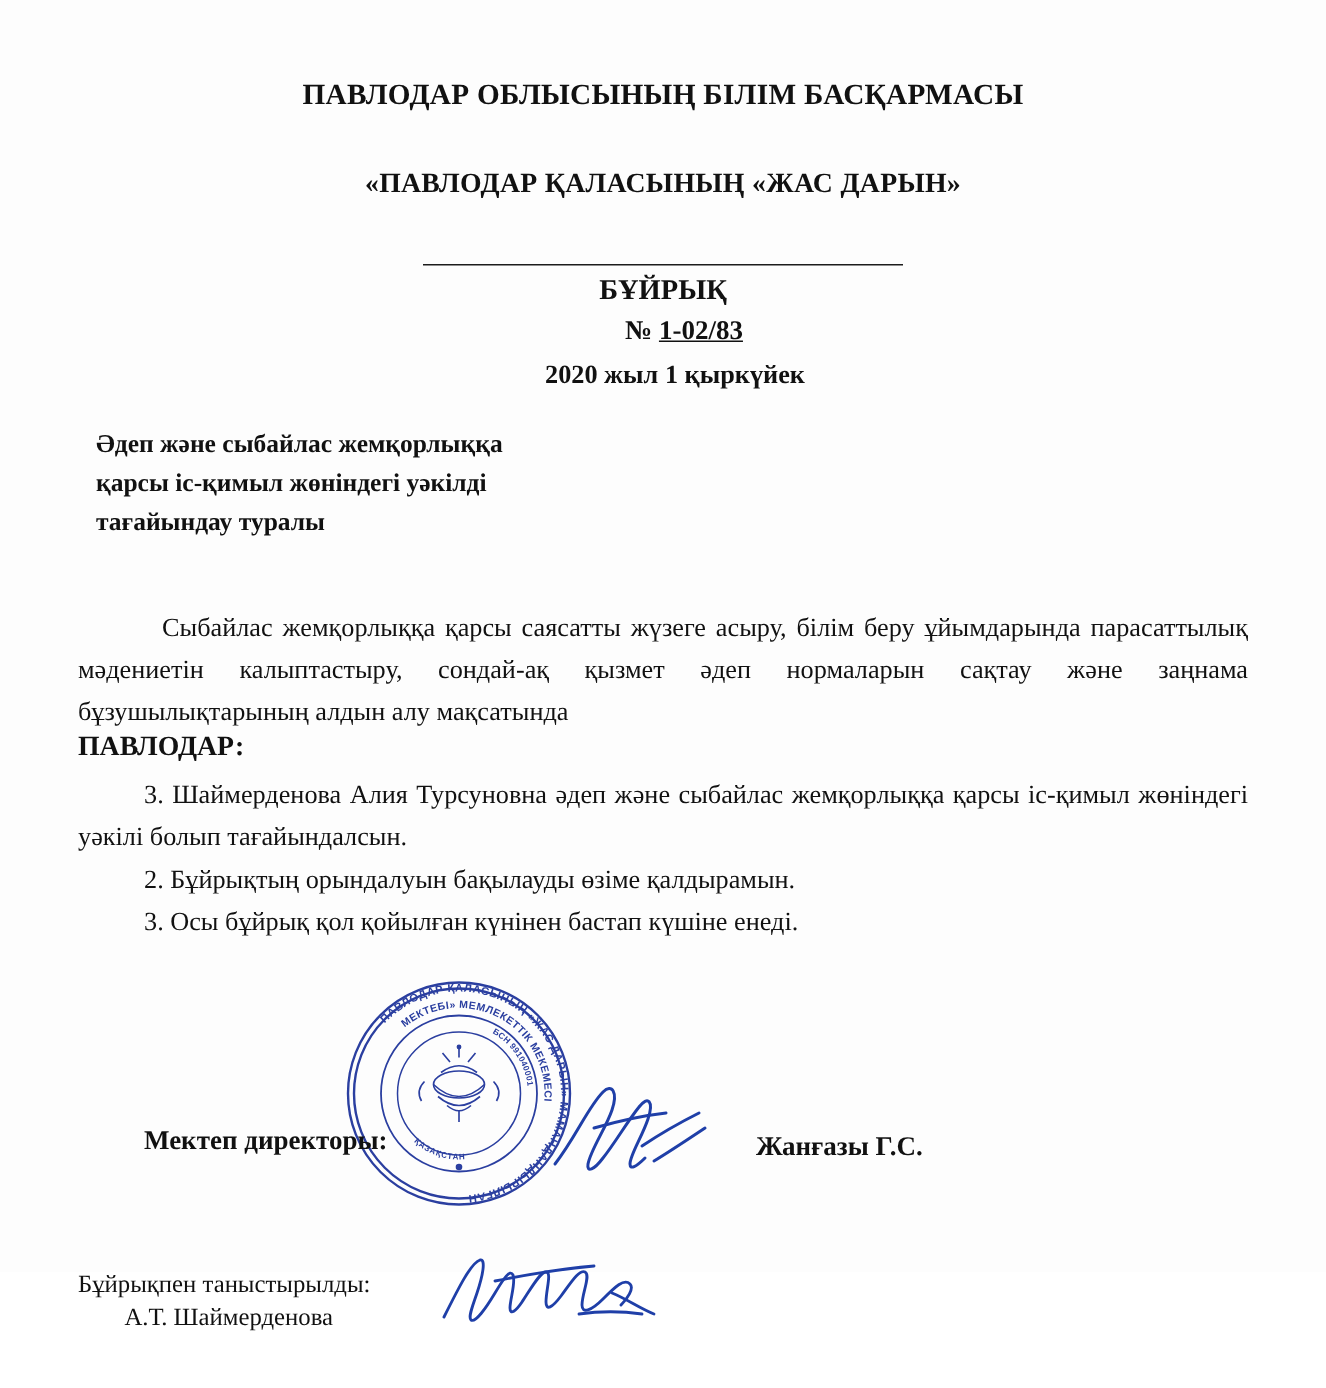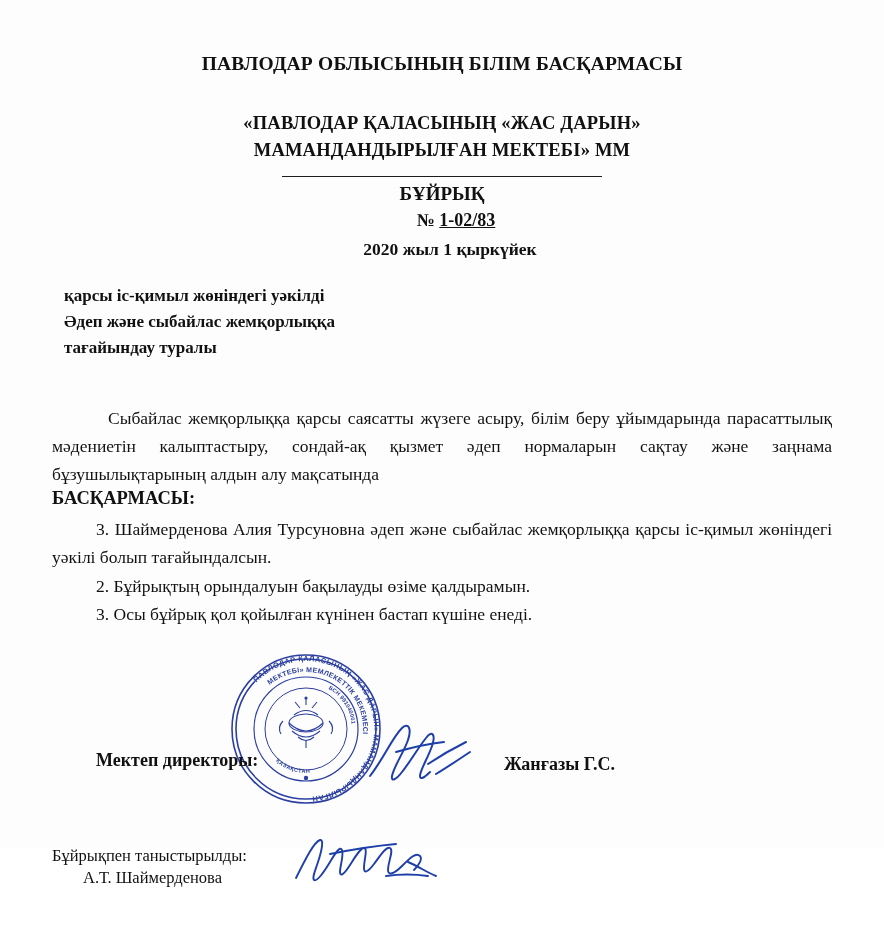--- a/index.html
+++ b/index.html
@@ -223,41 +223,40 @@
     pointer-events: none;
   }
 </style>
 </head>
 <body>
 
 <div class="page">
 
   <div class="org-header org-line1">ПАВЛОДАР ОБЛЫСЫНЫҢ БІЛІМ  БАСҚАРМАСЫ</div>
   <div class="org-header org-line2">«ПАВЛОДАР ҚАЛАСЫНЫҢ «ЖАС ДАРЫН»</div>
-  <div class="org-header org-line3">МАМАНДАНДЫРЫЛҒАН МЕКТЕБІ» ММ</div>
 
   <div class="divider"></div>
 
   <div class="doc-type">БҰЙРЫҚ</div>
 
   <div class="doc-number">
     <span>№ </span><span class="u">1-02/83</span>
   </div>
 
   <div class="doc-date">2020 жыл 1 қыркүйек</div>
 
   <div class="subject">
+    <div>Әдеп және сыбайлас жемқорлыққа</div>
     <div>қарсы іс-қимыл жөніндегі уәкілді</div>
-    <div>Әдеп және сыбайлас жемқорлыққа</div>
     <div>тағайындау туралы</div>
   </div>
 
   <div class="preamble">Сыбайлас жемқорлыққа қарсы саясатты жүзеге асыру, білім беру ұйымдарында парасаттылық мәдениетін калыптастыру, сондай-ақ қызмет әдеп нормаларын сақтау және заңнама бұзушылықтарының алдын алу мақсатында</div>
 
-  <div class="order-word">БАСҚАРМАСЫ:</div>
+  <div class="order-word">ПАВЛОДАР:</div>
 
   <div class="item1">3. Шаймерденова Алия Турсуновна әдеп және сыбайлас жемқорлыққа қарсы іс-қимыл жөніндегі уәкілі болып тағайындалсын.</div>
   <div class="item2">2. Бұйрықтың орындалуын бақылауды өзіме қалдырамын.</div>
   <div class="item3">3. Осы бұйрық қол қойылған күнінен бастап күшіне енеді.</div>
 
   <svg class="stamp" viewBox="0 0 168 168">
     <defs>
       <path id="outerArc" d="M 84,84 m -68,0 a 68,68 0 1,1 136,0 a 68,68 0 1,1 -136,0"></path>
       <path id="innerArc" d="M 84,84 m -57,0 a 57,57 0 1,1 114,0 a 57,57 0 1,1 -114,0"></path>
       <path id="codeArc" d="M 84,84 m -46,0 a 46,46 0 1,1 92,0 a 46,46 0 1,1 -92,0"></path>

